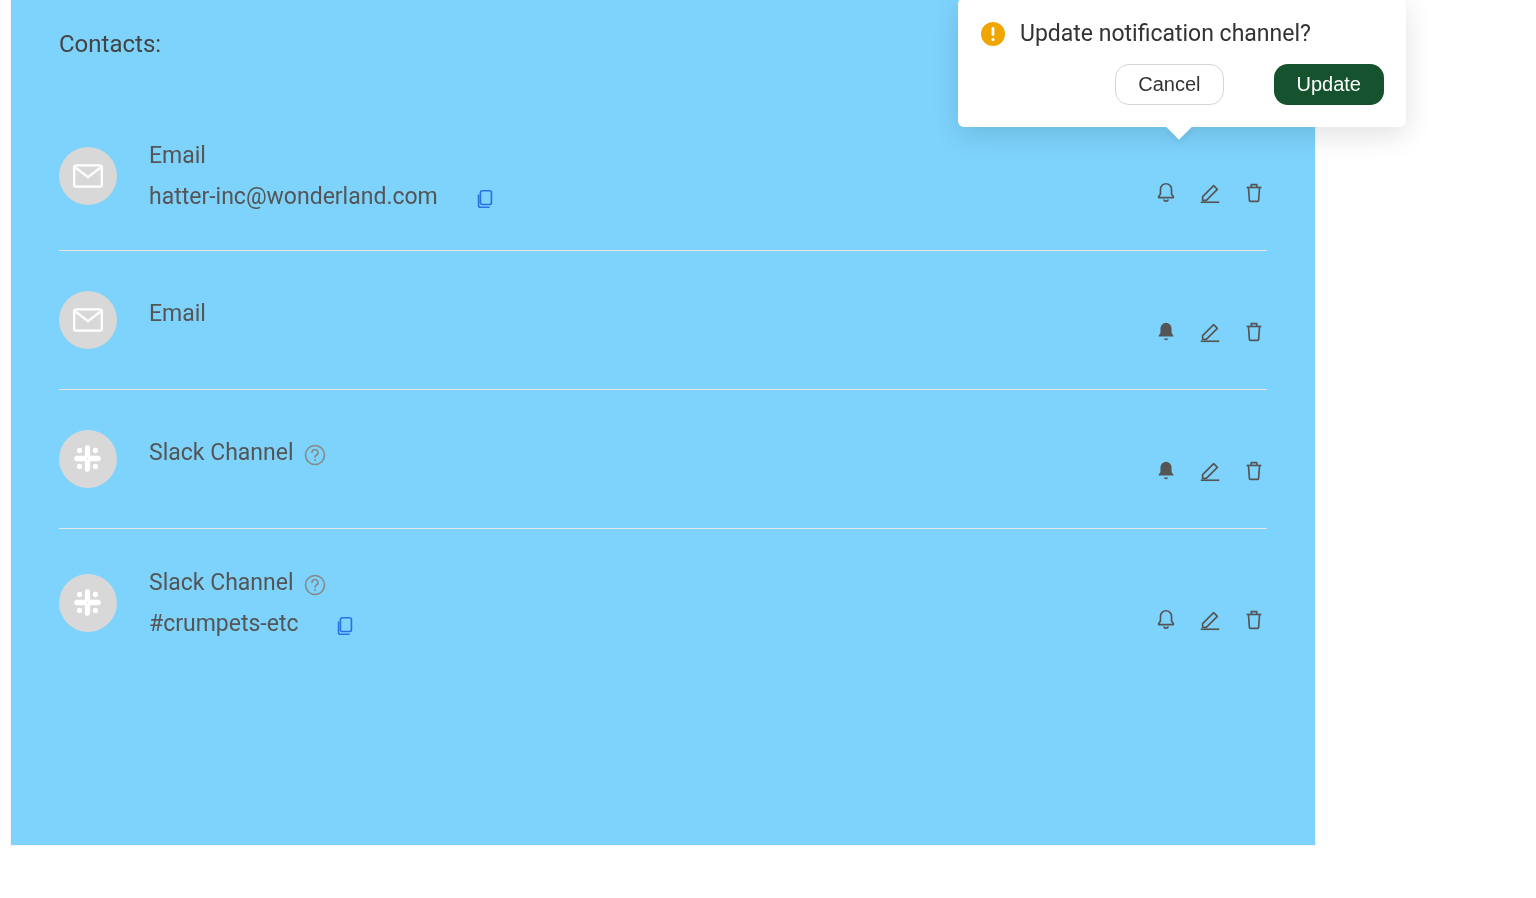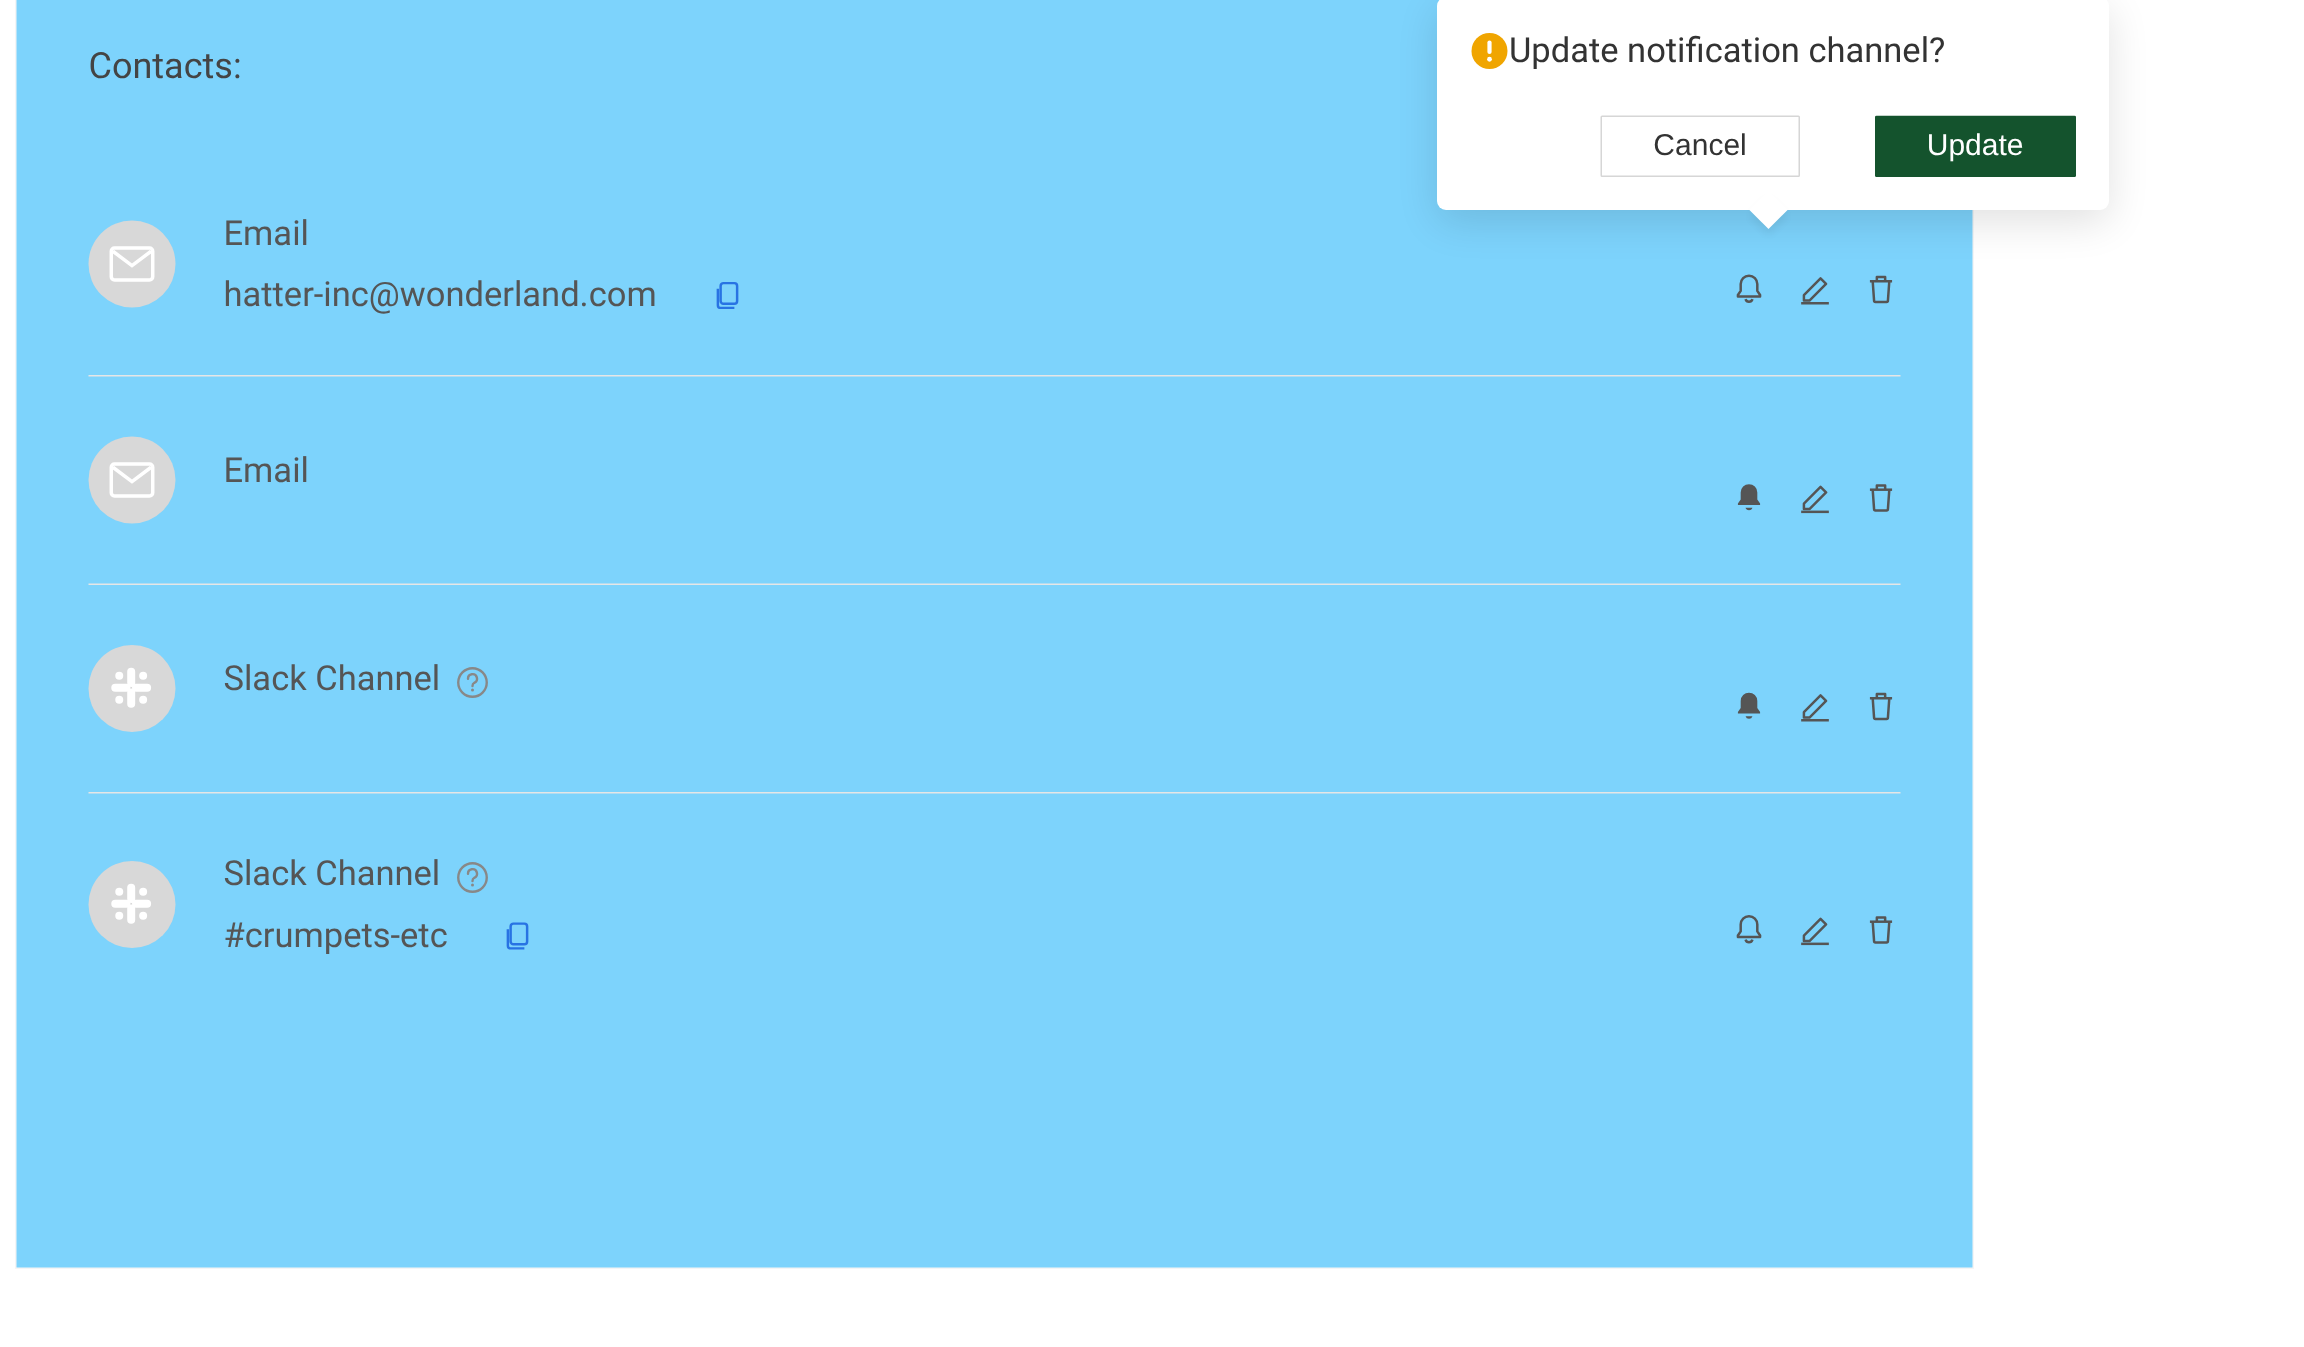--- a/index.html
+++ b/index.html
@@ -56,21 +56,21 @@
     align-items: flex-end;
   }
   .contact-type .help {
     margin-left: 10px;
     display: inline-flex;
   }
   .contact-value {
     font-size: 23px;
     color: #555;
     display: flex;
-    align-items: center;
+    align-items: flex-end;
     gap: 24px;
   }
   .contact-value .copy {
     margin-left: 12px;
     display: inline-flex;
     cursor: pointer;
   }
   .row-actions {
     display: flex;
     align-items: center;
@@ -92,38 +92,39 @@
     width: 448px;
     background: #fff;
     border-radius: 6px;
     box-shadow: 0 8px 28px rgba(0,0,0,0.12);
     padding: 22px 22px 22px 22px;
     z-index: 10;
   }
   .popover-header {
     display: flex;
     align-items: center;
-    margin-bottom: 30px;
+    gap: 14px;
+    margin-bottom: 17px;
   }
   .popover-header .warn {
     width: 26px; height: 26px; flex-shrink: 0;
   }
   .popover-title {
     font-size: 23px;
     color: #333;
   }
   .popover-actions {
     display: flex;
     justify-content: flex-end;
     gap: 14px;
   }
   .btn {
     font-size: 20px;
-    padding: 8px 34px;
-    border-radius: 1px;
+    padding: 8px 22px;
+    border-radius: 14px;
     cursor: pointer;
     border: 1px solid transparent;
   }
   .btn-secondary {
     background: #fff;
     border: 1px solid #d6d6d6;
     color: #333;
   }
   .btn-primary {
     background: #14532d;

